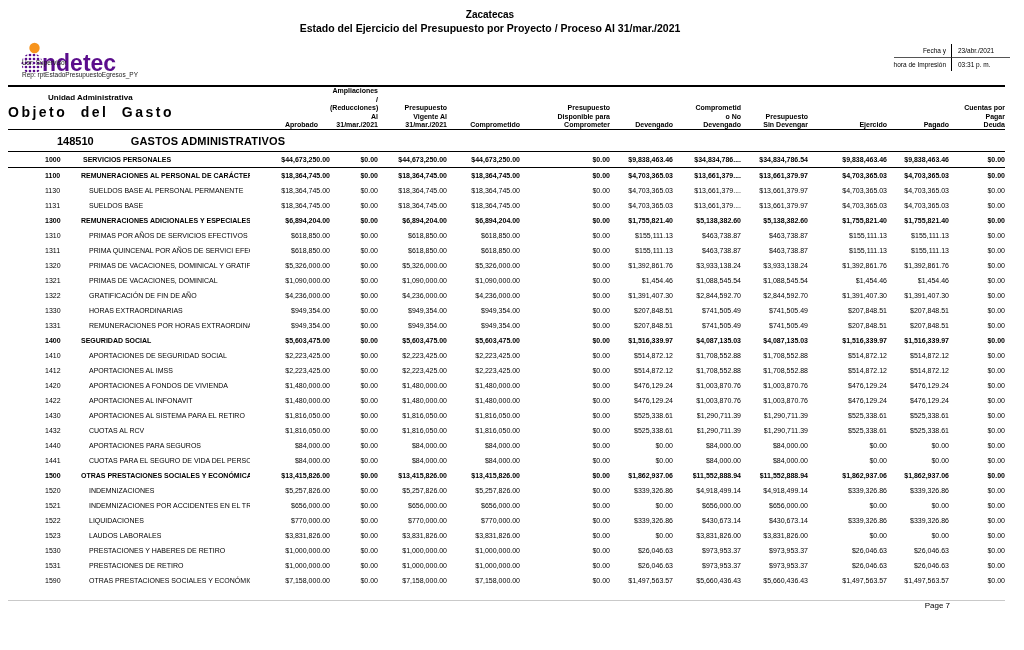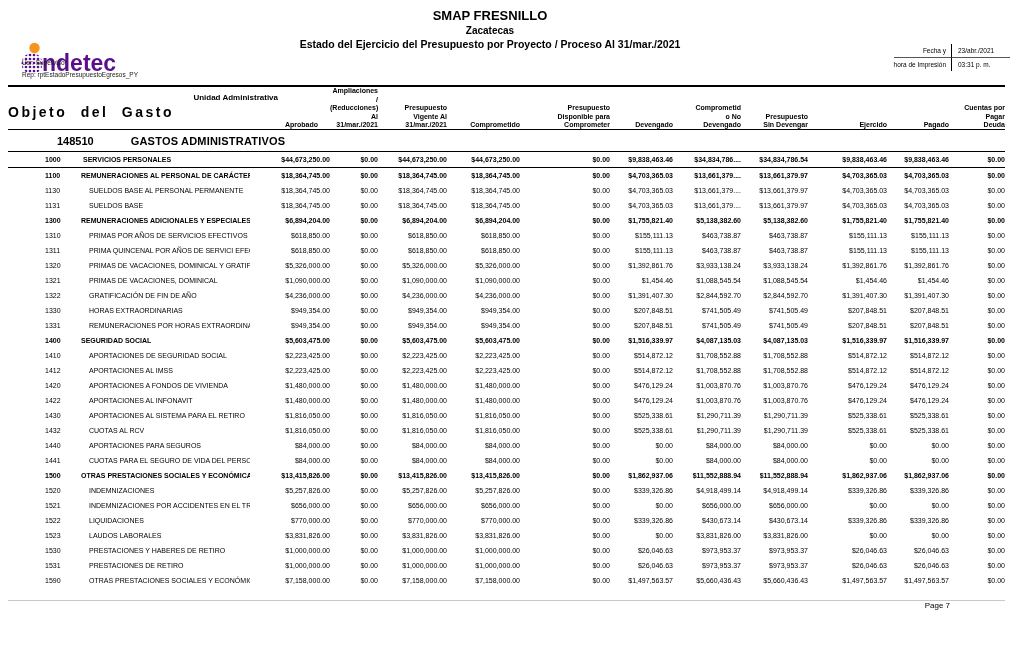--- a/index.html
+++ b/index.html
@@ -21,21 +21,21 @@
   .print .pval{padding-left:6px;border-left:1px solid #000;min-width:52px;}
   .print .top{border-bottom:1px solid #555;}
   
   .report-table{position:absolute;left:8px;top:85px;width:997px;}
   .grid12{display:grid;grid-template-columns:242px 80px 48px 69px 73px 90px 63px 68px 67px 79px 62px 56px;}
   .thead{border-top:2px solid #000;border-bottom:1.5px solid #000;height:45px;box-sizing:border-box;
          align-items:end;padding-bottom:3px;}
   .th{font-size:7px;font-weight:bold;line-height:8.5px;text-align:right;white-space:pre-line;}
   .thead .th:nth-child(2){padding-right:12px;}
   .unit{align-self:center;padding-bottom:4px;}
-  .unit-l1{font-size:8px;font-weight:bold;text-align:right;width:230px;margin-left:40px;}
+  .unit-l1{font-size:8px;font-weight:bold;text-align:left;width:230px;margin-left:40px;}
   .unit-l2{font-size:14px;font-weight:bold;letter-spacing:2.5px;word-spacing:7px;margin-top:2px;}
   .section{height:21px;display:flex;align-items:center;font-weight:bold;font-size:11px;}
   .section .scode{margin-left:49px;}
   .section .sname{margin-left:37px;letter-spacing:0.2px;}
   .tbody{border-top:1px solid #000;}
   .row{height:15px;line-height:15px;font-size:7px;}
   .row.bold{font-weight:bold;}
   .row.sep{border-bottom:1px solid #000;}
   .cell{white-space:nowrap;overflow:hidden;}
   .cell.first{display:flex;padding-left:37px;}
@@ -59,21 +59,20 @@
     </defs>
     <circle cx="14.5" cy="7" r="5.2" fill="#F7941D"></circle>
     <circle cx="12" cy="22.5" r="10.5" fill="url(#dots)"></circle>
     <text x="22" y="30" font-size="23" font-weight="bold" fill="#5B0D8C" font-family="Liberation Sans, sans-serif">ndetec</text>
   </svg>
 </div>
 <div class="usr">Usr: Supervisor</div>
 <div class="rep">Rep: rptEstadoPresupuestoEgresos_PY</div>
 
 <div class="titles">
-  <div class="title-main">SMAP FRESNILLO</div>
   <div class="title-sub">Zacatecas</div>
   <div class="title-report">Estado del Ejercicio del Presupuesto por Proyecto / Proceso Al 31/mar./2021</div>
 </div>
 
 <div class="print">
   <span class="plabel top">Fecha y</span>
   <span class="pval top">23/abr./2021</span>
   <span class="plabel">hora de Impresión</span>
   <span class="pval">03:31 p. m.</span>
 </div>

